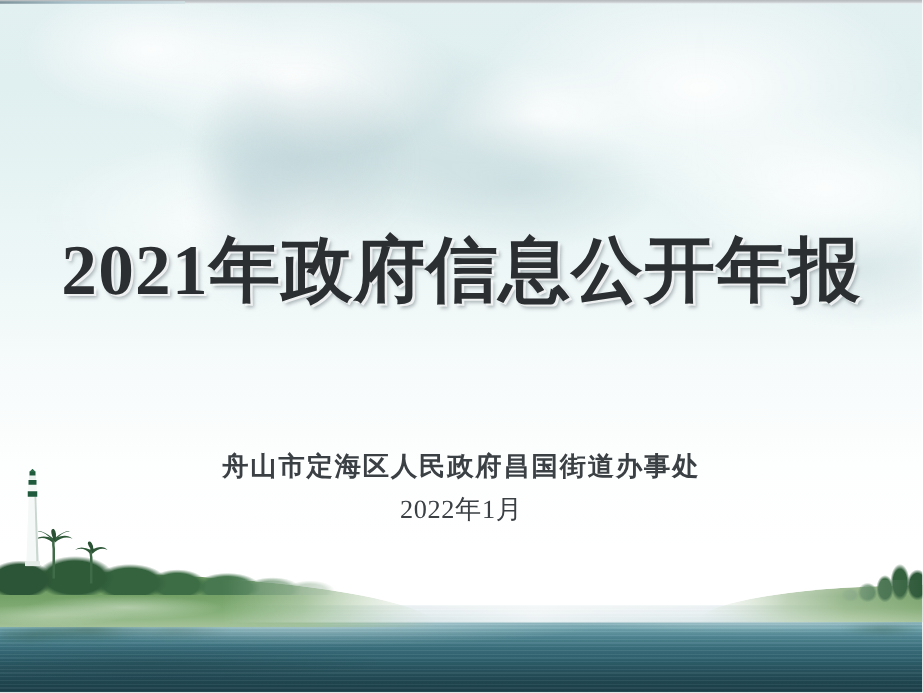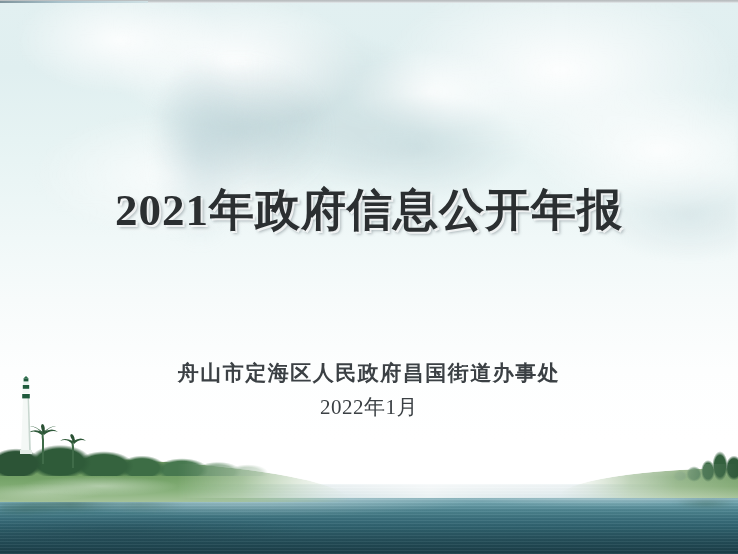--- a/index.html
+++ b/index.html
@@ -275,21 +275,21 @@
     position: absolute;
     left: 0;
     top: 186px;
     width: 100%;
     text-align: center;
     z-index: 40;
   }
   .main-title {
     margin: 0;
     font-family: "Liberation Serif", "DejaVu Serif", serif;
-    font-size: 45px;
+    font-size: 57px;
     font-weight: bold;
     line-height: 1.08;
     letter-spacing: 1px;
     color: #2b2f31;
     text-shadow:
       2px 2px 0 rgba(255,255,255,.78),
       3px 3px 3px rgba(120,132,136,.55);
     white-space: nowrap;
   }
 

